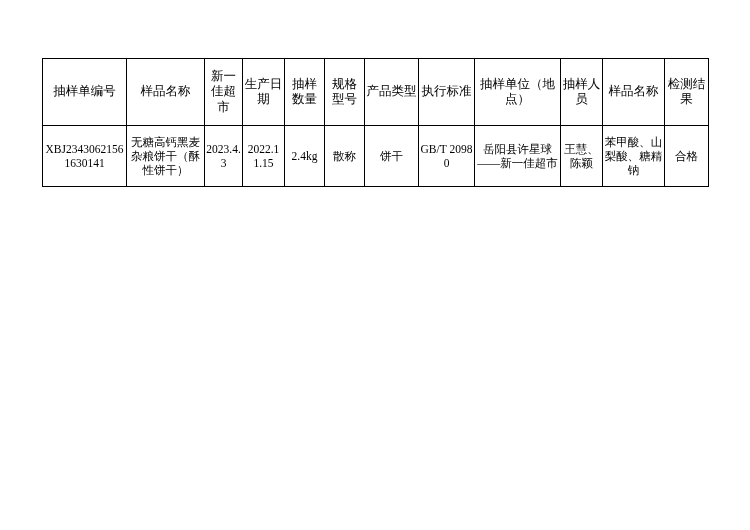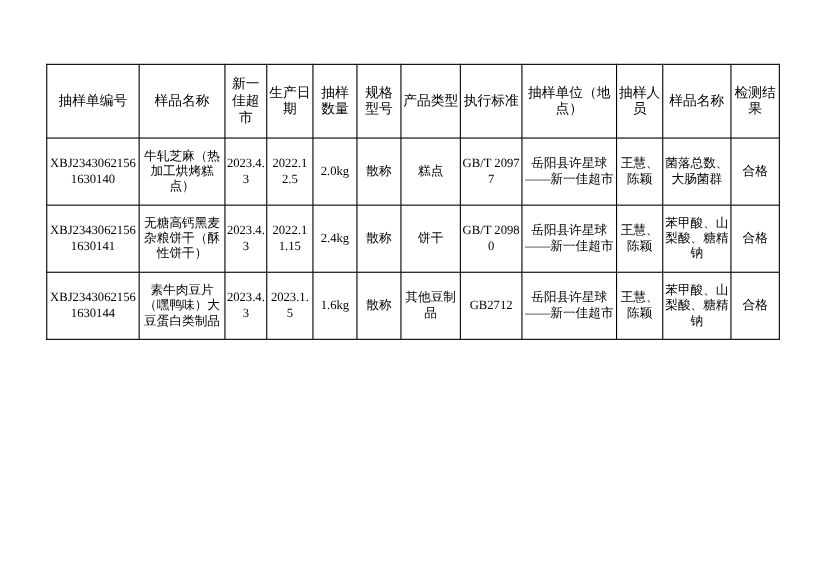--- a/index.html
+++ b/index.html
@@ -96,56 +96,28 @@
         <th>产品类型</th>
         <th>执行标准</th>
         <th>抽样单位（地点）</th>
         <th>抽样人员</th>
         <th>样品名称</th>
         <th>检测结果</th>
       </tr>
     </thead>
     <tbody>
       <tr>
-        <td class="cell-code">XBJ23430621561630140</td>
-        <td>牛轧芝麻（热加工烘烤糕点）</td>
-        <td>2023.4.3</td>
-        <td>2022.12.5</td>
-        <td>2.0kg</td>
-        <td>散称</td>
-        <td>糕点</td>
-        <td>GB/T 20977</td>
-        <td class="cell-small">岳阳县许星球——新一佳超市</td>
-        <td>王慧、陈颖</td>
-        <td class="cell-small">菌落总数、大肠菌群</td>
-        <td>合格</td>
-      </tr>
-      <tr>
         <td class="cell-code">XBJ23430621561630141</td>
         <td>无糖高钙黑麦杂粮饼干（酥性饼干）</td>
         <td>2023.4.3</td>
         <td>2022.11.15</td>
         <td>2.4kg</td>
         <td>散称</td>
         <td>饼干</td>
         <td>GB/T 20980</td>
         <td class="cell-small">岳阳县许星球——新一佳超市</td>
         <td>王慧、陈颖</td>
         <td class="cell-small">苯甲酸、山梨酸、糖精钠</td>
         <td>合格</td>
       </tr>
-      <tr>
-        <td class="cell-code">XBJ23430621561630144</td>
-        <td>素牛肉豆片（嘿鸭味）大豆蛋白类制品</td>
-        <td>2023.4.3</td>
-        <td>2023.1.5</td>
-        <td>1.6kg</td>
-        <td>散称</td>
-        <td>其他豆制品</td>
-        <td>GB2712</td>
-        <td class="cell-small">岳阳县许星球——新一佳超市</td>
-        <td>王慧、陈颖</td>
-        <td class="cell-small">苯甲酸、山梨酸、糖精钠</td>
-        <td>合格</td>
-      </tr>
     </tbody>
   </table>
 </div>
 
 </body></html>

